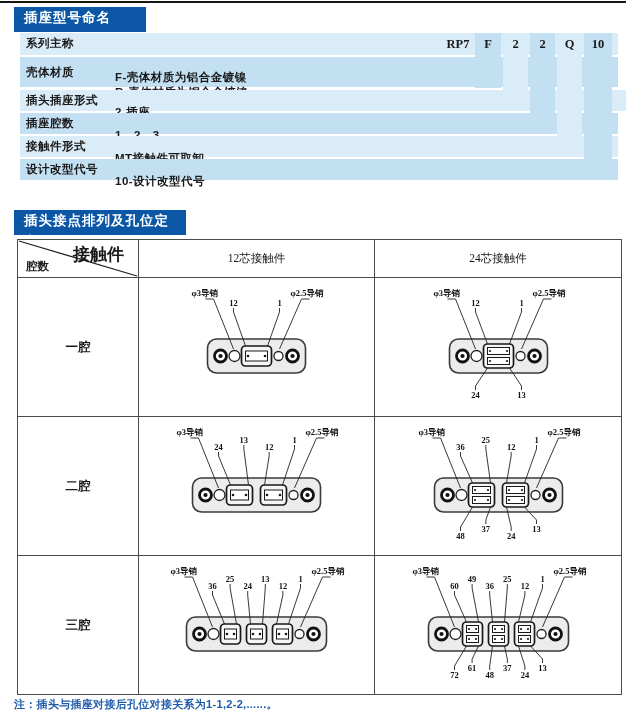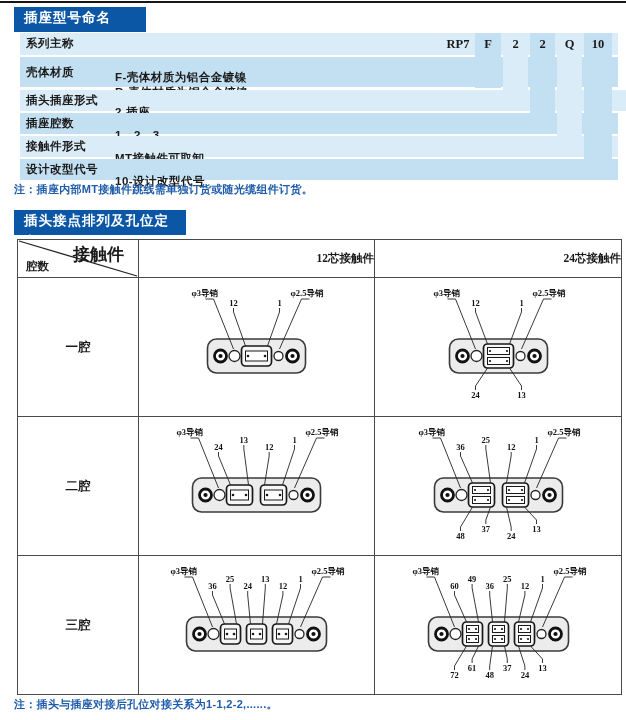--- a/index.html
+++ b/index.html
@@ -24,21 +24,21 @@
   .note1{top:182px;}
   .note2{top:697px;}
   
   table.pin{position:absolute;left:17px;top:239px;border-collapse:collapse;
             font-family:"Liberation Serif",serif;}
   table.pin td{border:1.6px solid #4a4a4a;padding:0;background:#fff;}
   td.corner{position:relative;width:120px;height:37px;}
   .corner-top{position:absolute;top:3px;right:14px;font-size:17px;font-weight:600;}
   .corner-bot{position:absolute;bottom:3px;left:8px;font-size:11.5px;font-weight:600;}
   .corner svg{position:absolute;top:0;left:0;}
-  td.colhead{text-align:right;font-size:11.5px;font-weight:700;height:37px;}
+  td.colhead{text-align:center;font-size:11.5px;font-weight:400;height:37px;}
   td.rowlabel{text-align:center;font-size:12.5px;font-weight:600;width:120px;}
   td.cell{width:235px;height:136px;text-align:center;vertical-align:middle;}
   td.cell24{width:246px;}
 </style>
 </head>
 <body>
 
 <div class="page">
   <div class="top-rule"></div>
 
@@ -76,21 +76,20 @@
     </div>
 
     <div class="pn-prefix">RP7</div>
     <div class="pn-col colM" style="left: 455px; width: 26px; height: 55px; background: rgb(194, 224, 242);">F</div>
     <div class="pn-col colL" style="left: 483px; width: 25px; height: 78px; background: rgb(218, 236, 248);">2</div>
     <div class="pn-col colM" style="left: 510px; width: 25px; height: 101px; background: rgb(194, 224, 242);">2</div>
     <div class="pn-col colL" style="left: 537px; width: 25px; height: 124px; background: rgb(218, 236, 248);">Q</div>
     <div class="pn-col colM" style="left: 564px; width: 28px; height: 147px; background: rgb(194, 224, 242);">10</div>
   </div>
 
-  <div class="note note1" style="color: rgb(30, 92, 171);">注：插座内部MT接触件跳线需单独订货或随光缆组件订货。</div>
 
   <div class="banner banner2" style="background: rgb(11, 87, 166);">
     <span>插头接点排列及孔位定义</span>
   </div>
 
   <table class="pin">
     <colgroup>
         <col style="width:120px">
         <col style="width:235px">
         <col style="width:246px">

